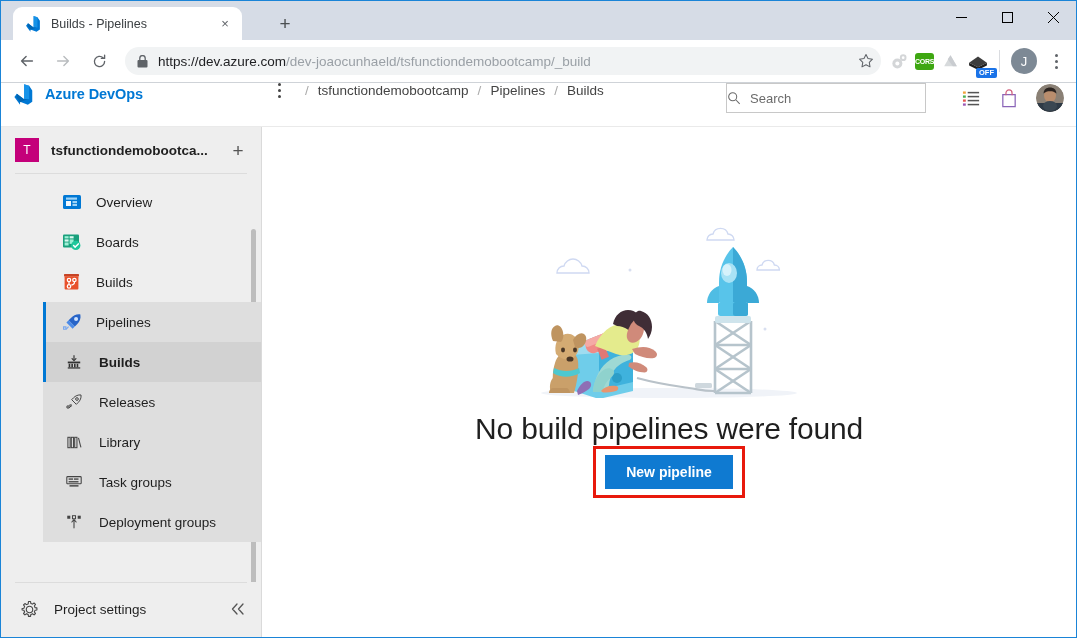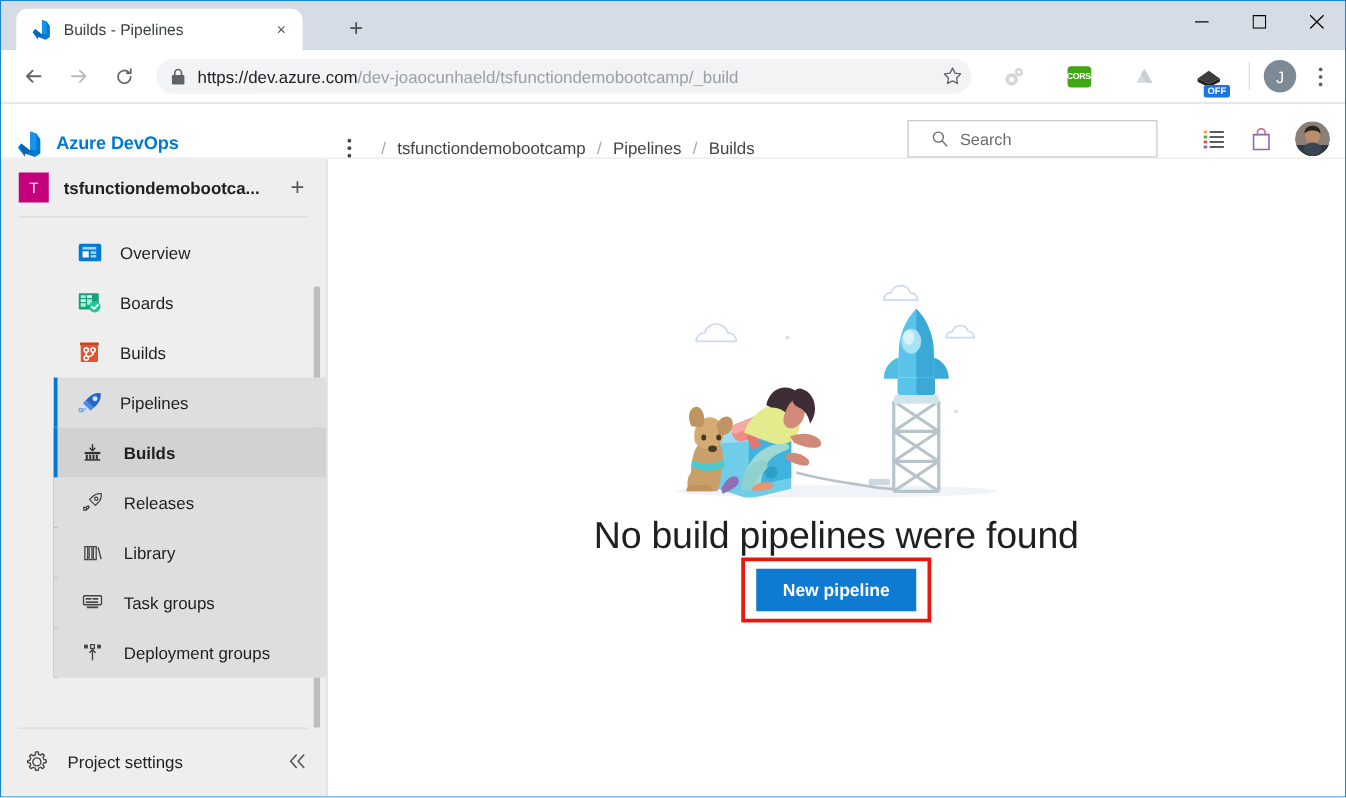--- a/index.html
+++ b/index.html
@@ -63,21 +63,21 @@
     position:relative;
   }
   .lock { margin-right:10px; color:#5f6368; display:flex; }
   .url { font-size:13.5px; color:#9aa0a6; white-space:nowrap; overflow:hidden; }
   .url .host { color:#202124; }
   .star {
     position:absolute; right:-2px; top:-3px; width:34px; height:34px;
     display:flex; align-items:center; justify-content:center;
     border-radius:50%; color:#5f6368;
   }
-  .ext { width:26px; height:26px; margin:0 13px; display:flex; align-items:center; justify-content:center; position:relative; }
+  .ext { width:26px; height:26px; margin:0 0; display:flex; align-items:center; justify-content:flex-start; position:relative; }
   .cors-badge {
     width:19px; height:17px; background:#3ea711; border-radius:3px; color:#fff;
     font-size:7px; font-weight:bold; display:flex; align-items:center;
     justify-content:center; letter-spacing:-0.3px;
   }
   .off-badge {
     position:absolute; bottom:-4px; right:-4px; background:#1a73e8; color:#fff;
     font-size:7.5px; font-weight:bold; border-radius:2px; padding:1px 3px; line-height:1.1;
   }
   .tb-divider { width:1px; height:22px; background:#dadce0; margin:0 6px; }
@@ -85,35 +85,35 @@
     width:26px; height:26px; border-radius:50%; background:#7d8995; color:#fff;
     display:flex; align-items:center; justify-content:center;
     font-size:13px; margin:0 5px;
   }
   .kebab { width:24px; height:26px; display:flex; flex-direction:column;
     align-items:center; justify-content:center; gap:3px; margin-left:2px; }
   .kebab i { width:3px; height:3px; border-radius:50%; background:#5f6368; display:block; }
 
   
   .ado-header {
-    height:44px; background:#ffffff; display:flex; align-items:flex-end;
+    height:44px; background:#ffffff; display:flex; align-items:flex-start;
     border-bottom:1px solid #eaeaea; flex:0 0 auto; position:relative;
   }
   .ado-logo { display:flex; align-items:center; width:261px; padding-left:12px; }
   .ado-logo .mark { width:22px; height:22px; margin-right:10px; }
   .ado-logo .txt { font-size:14.5px; font-weight:bold; color:#0078d4; letter-spacing:-0.1px; }
   .bc-dots { width:22px; display:flex; flex-direction:column; align-items:center; gap:3px; margin-left:6px; }
   .bc-dots i { width:3px; height:3px; border-radius:50%; background:#444; display:block; }
   .breadcrumb { display:flex; align-items:center; font-size:13.5px; color:#444; margin-left:6px; }
   .bc-sep { color:#aaa; margin:0 9px; }
   .bc-item { color:#444; white-space:nowrap; }
   .ado-right { margin-left:auto; display:flex; align-items:center; padding-right:12px; }
   .searchbox {
     width:200px; height:30px; border:1px solid #c8c8c8; background:#fff;
-    display:flex; align-items:center; padding:0 18px; margin-right:22px;
+    display:flex; align-items:center; padding:0 0; margin-right:22px;
   }
   .searchbox .mag { margin-right:9px; color:#6b6b6b; display:flex; }
   .searchbox .ph { font-size:13px; color:#6b6b6b; }
   .hdr-icon { width:30px; height:30px; display:flex; align-items:center; justify-content:center; margin-left:8px; }
   .photo-av { width:28px; height:28px; border-radius:50%; overflow:hidden; margin-left:12px; }
 
   
   .body { flex:1 1 auto; display:flex; min-height:0; }
 
   .sidebar {

